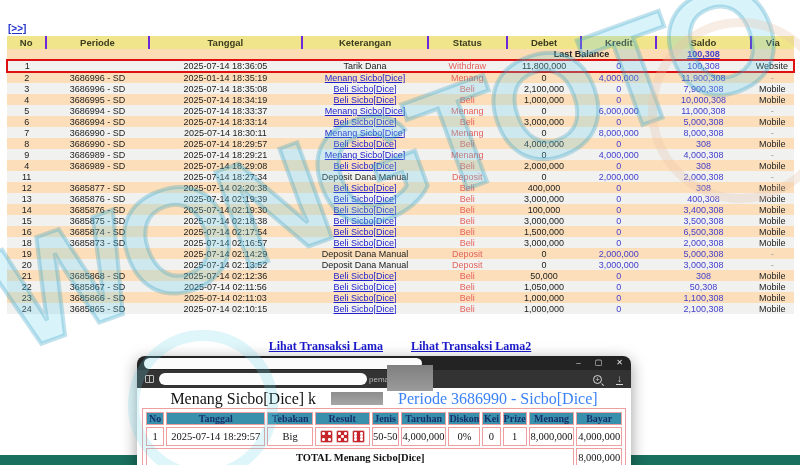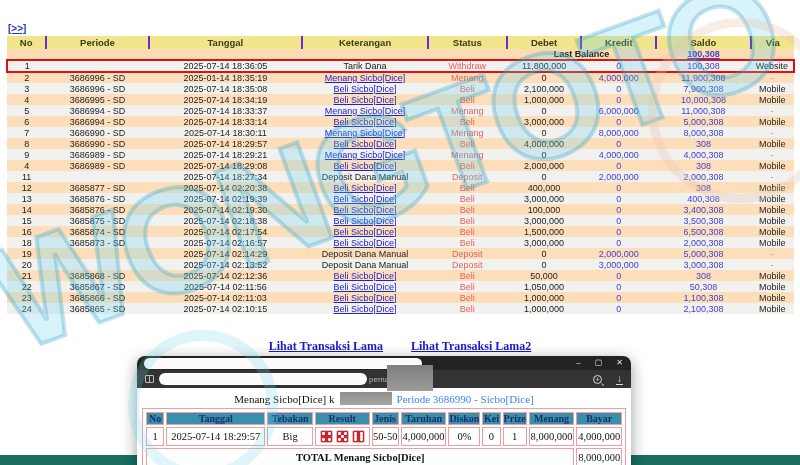--- a/index.html
+++ b/index.html
@@ -81,22 +81,22 @@
   .url-rest { color:#b9b9b9; font-size:8px; margin-left:2px; }
   .gray-blur { position:absolute; left:250px; top:-5px; width:46px; height:26px;
                background:linear-gradient(#7f7f7f,#9b9b9b); z-index:2; }
   .addr-spacer { flex:1; }
   .zoom-icon { width:9px; height:9px; border:1.3px solid #d9d9d9; border-radius:50%; position:relative; margin-right:14px;
                color:#d9d9d9; font-size:7px; line-height:7px; text-align:center; cursor:pointer; }
   .zoom-icon::after { content:""; position:absolute; right:-3px; bottom:-3px; width:3px; height:1.3px; background:#d9d9d9; transform:rotate(45deg); }
   .download-icon { color:#d9d9d9; font-size:10px; line-height:10px; border-bottom:1.4px solid #d9d9d9; padding:0 1px; cursor:pointer; }
 
   .popup-body { padding:3px 5px 0 5px; font-family:"Liberation Serif", serif; }
-  .popup-title-line { text-align:center; font-size:11px; color:#111; height:15px;
-                      display:flex; justify-content:center; align-items:center; gap:5px; }
+  .popup-title-line { text-align:center; font-size:16px; color:#111; height:15px;
+                      display:flex; justify-content:center; align-items:center; gap:15px; }
   .gray-blur2 { display:inline-block; width:52px; height:13px; background:linear-gradient(#8d8d8d,#a6a6a6); }
   .periode-orange { color:#3b82f6; }
 
   .popup-table-wrap { margin-top:2px; border:1px solid #ef9f9f; padding:1px; background:#fff; }
   table.popup-t { width:100%; border-collapse:separate; border-spacing:2px;
                   font-family:"Liberation Serif", serif; font-size:10.5px; }
   table.popup-t th { background:#3990ad; color:#16306b; font-weight:bold; font-size:10px;
                      height:13px; border:1px solid #ef9f9f; text-align:center; }
   table.popup-t td { background:#fff; border:1px solid #ef9f9f; height:19px; text-align:center; color:#111; }
   table.popup-t td.total-label { font-weight:bold; }

